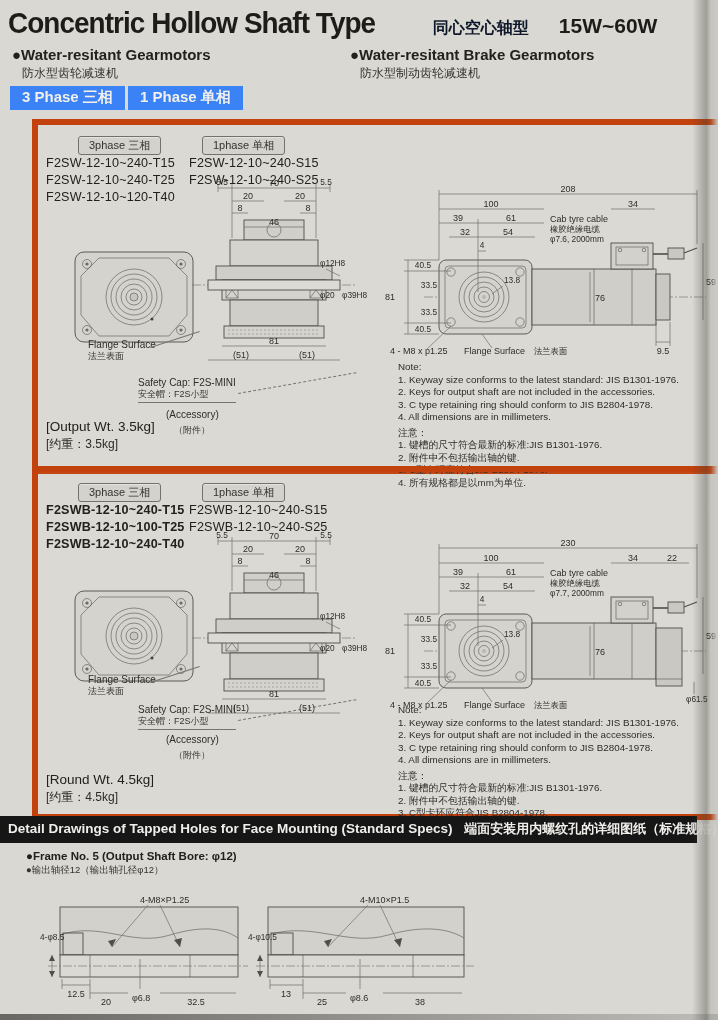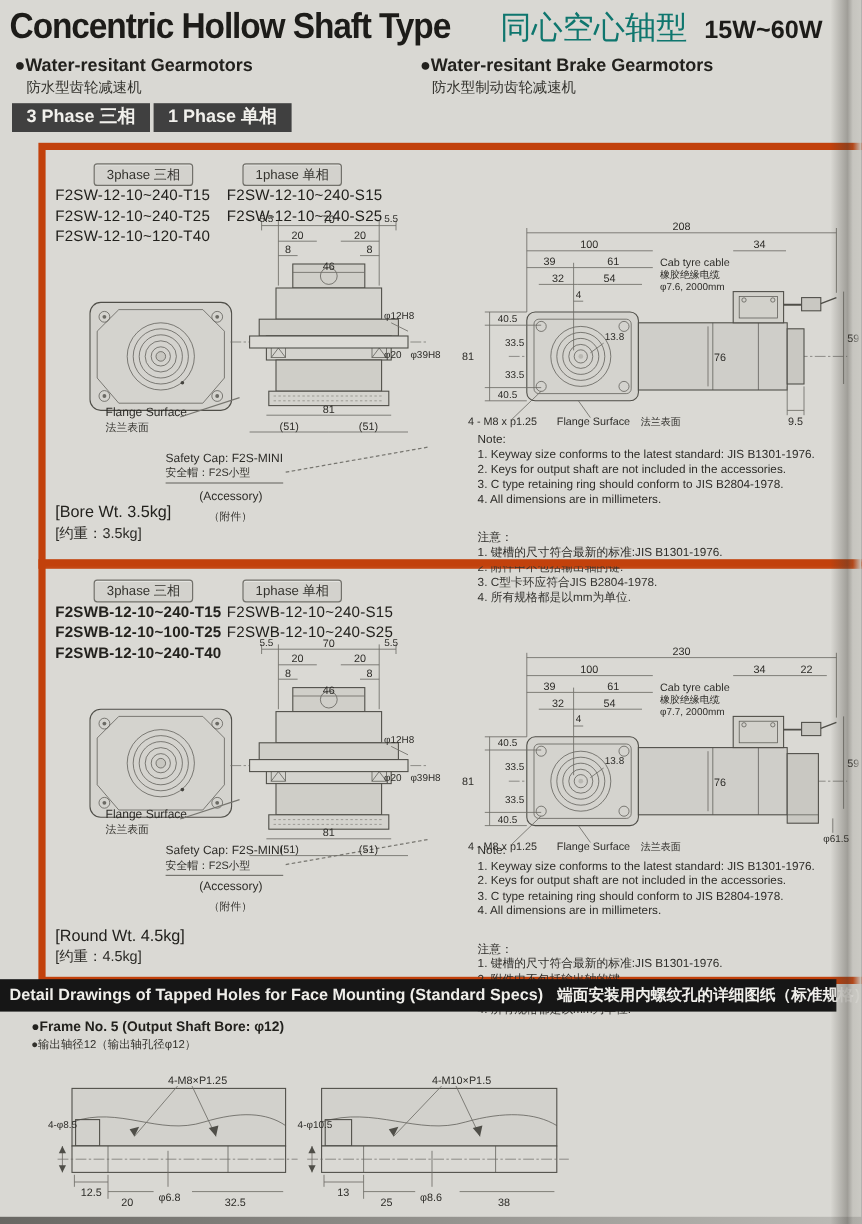--- a/index.html
+++ b/index.html
@@ -1,37 +1,37 @@
 <!DOCTYPE html>
 <html><head>
 <meta charset="utf-8">
 <style>
   html,body{margin:0;padding:0;background:#888;}
   #page{position:relative;width:718px;height:1020px;background:#d9d8d3;overflow:hidden;
         font-family:"Liberation Sans",sans-serif;color:#2c2b27;}
   .abs{position:absolute;}
   
-  .title-row{left:8px;top:6px;display:flex;align-items:baseline;gap:14px;white-space:nowrap;}
+  .title-row{left:8px;top:6px;display:flex;align-items:baseline;gap:30px;white-space:nowrap;}
   .title-en{font-size:30px;font-weight:800;letter-spacing:-1px;transform:scaleX(.93);transform-origin:left;color:#1d1c19;}
-  .title-cn{font-size:26px;font-weight:400;color:#0f766e;}
+  .title-cn{font-size:16px;font-weight:700;color:#0f172a;}
   .title-power{font-size:21px;font-weight:800;color:#1d1c19;}
   .bullet-en{font-size:15px;font-weight:700;color:#22211d;white-space:nowrap;}
   .bullet-cn{font-size:12px;color:#33322d;margin:2px 0 0 10px;white-space:nowrap;}
-  .black-tag{background:#404040;color:#f1f0ec;font-weight:700;font-size:15px;padding:2px 12px 3px;white-space:nowrap;}
+  .black-tag{background:#3b82f6;color:#f1f0ec;font-weight:700;font-size:15px;padding:2px 12px 3px;white-space:nowrap;}
   
   .section{left:32px;width:681px;border:6px solid #c2410c;background:rgba(255,255,255,0.04);}
   .phase-box{background:#d3d2cd;border:1px solid #72716b;border-radius:3px;font-size:11px;color:#34332e;
              padding:1px 10px;white-space:nowrap;box-shadow:0 1px 0 rgba(255,255,255,.4) inset;}
   .models{font-size:12.6px;line-height:17px;color:#22211d;letter-spacing:.2px;white-space:nowrap;}
   .lbl{font-size:10px;color:#2e2d29;white-space:nowrap;}
   .lbl-cn{font-size:9px;color:#34332e;white-space:nowrap;}
   .weight-en{font-size:13.5px;color:#22211d;white-space:nowrap;}
   .weight-cn{font-size:12px;color:#2c2b27;white-space:nowrap;margin-top:2px;}
   .notes{width:318px;font-size:9.8px;line-height:12.5px;color:#2e2d29;}
-  .notes .nt{margin-top:19px;}
+  .notes .nt{margin-top:3px;}
   .leader{border-top:1px solid #76756f;transform-origin:left top;}
   .leader.dashed{border-top-style:dashed;}
   
   .detail-bar{left:0;top:816px;width:689px;background:#161616;color:#efeeea;font-weight:700;
               font-size:13.5px;padding:4px 0 5px 8px;white-space:nowrap;}
   .detail-bar .cn{font-size:13px;margin-left:8px;font-weight:700;}
   .frame-en{font-size:11.5px;font-weight:700;color:#22211d;white-space:nowrap;}
   .frame-cn{font-size:9.5px;color:#33322d;margin-top:2px;white-space:nowrap;}
   
   .edge-right{right:0;top:0;width:26px;height:100%;
@@ -107,21 +107,21 @@
     </div>
     <div class="abs leader" style="left:112px;top:222px;width:52px;transform:rotate(-18deg);"></div>
     <div class="abs" style="left:100px;top:252px;">
       <div class="lbl">Safety Cap: F2S-MINI</div>
       <div class="lbl-cn" style="border-bottom:1px solid #76756f;padding-bottom:1px;">安全帽：F2S小型</div>
     </div>
     <div class="abs leader dashed" style="left:200px;top:268px;width:120px;transform:rotate(-10deg);"></div>
     <div class="abs lbl" style="left:128px;top:284px;">(Accessory)</div>
     <div class="abs lbl-cn" style="left:136px;top:299px;">（附件）</div>
     <div class="abs" style="left:8px;top:294px;">
-      <div class="weight-en">[Bore Wt. 3.5kg]</div>
+      <div class="weight-en">[Output Wt. 3.5kg]</div>
       <div class="weight-cn">[约重：3.5kg]</div>
     </div>
 
     <svg class="abs" style="left:148px;top:53px;" width="185" height="192" viewBox="0 0 185 192">
       <line x1="6" y1="107" x2="170" y2="107" class="cline"></line>
       <rect x="58" y="42" width="60" height="20" fill="#d0cfc9" class="oline"></rect>
       <circle cx="88" cy="52" r="7" fill="none" class="tline"></circle>
       <rect x="44" y="62" width="88" height="26" fill="#d4d3ce" class="oline"></rect>
       <rect x="30" y="88" width="116" height="14" fill="#cfcec8" class="oline"></rect>
       <rect x="36" y="102" width="104" height="20" fill="#d4d3ce" class="oline"></rect>

